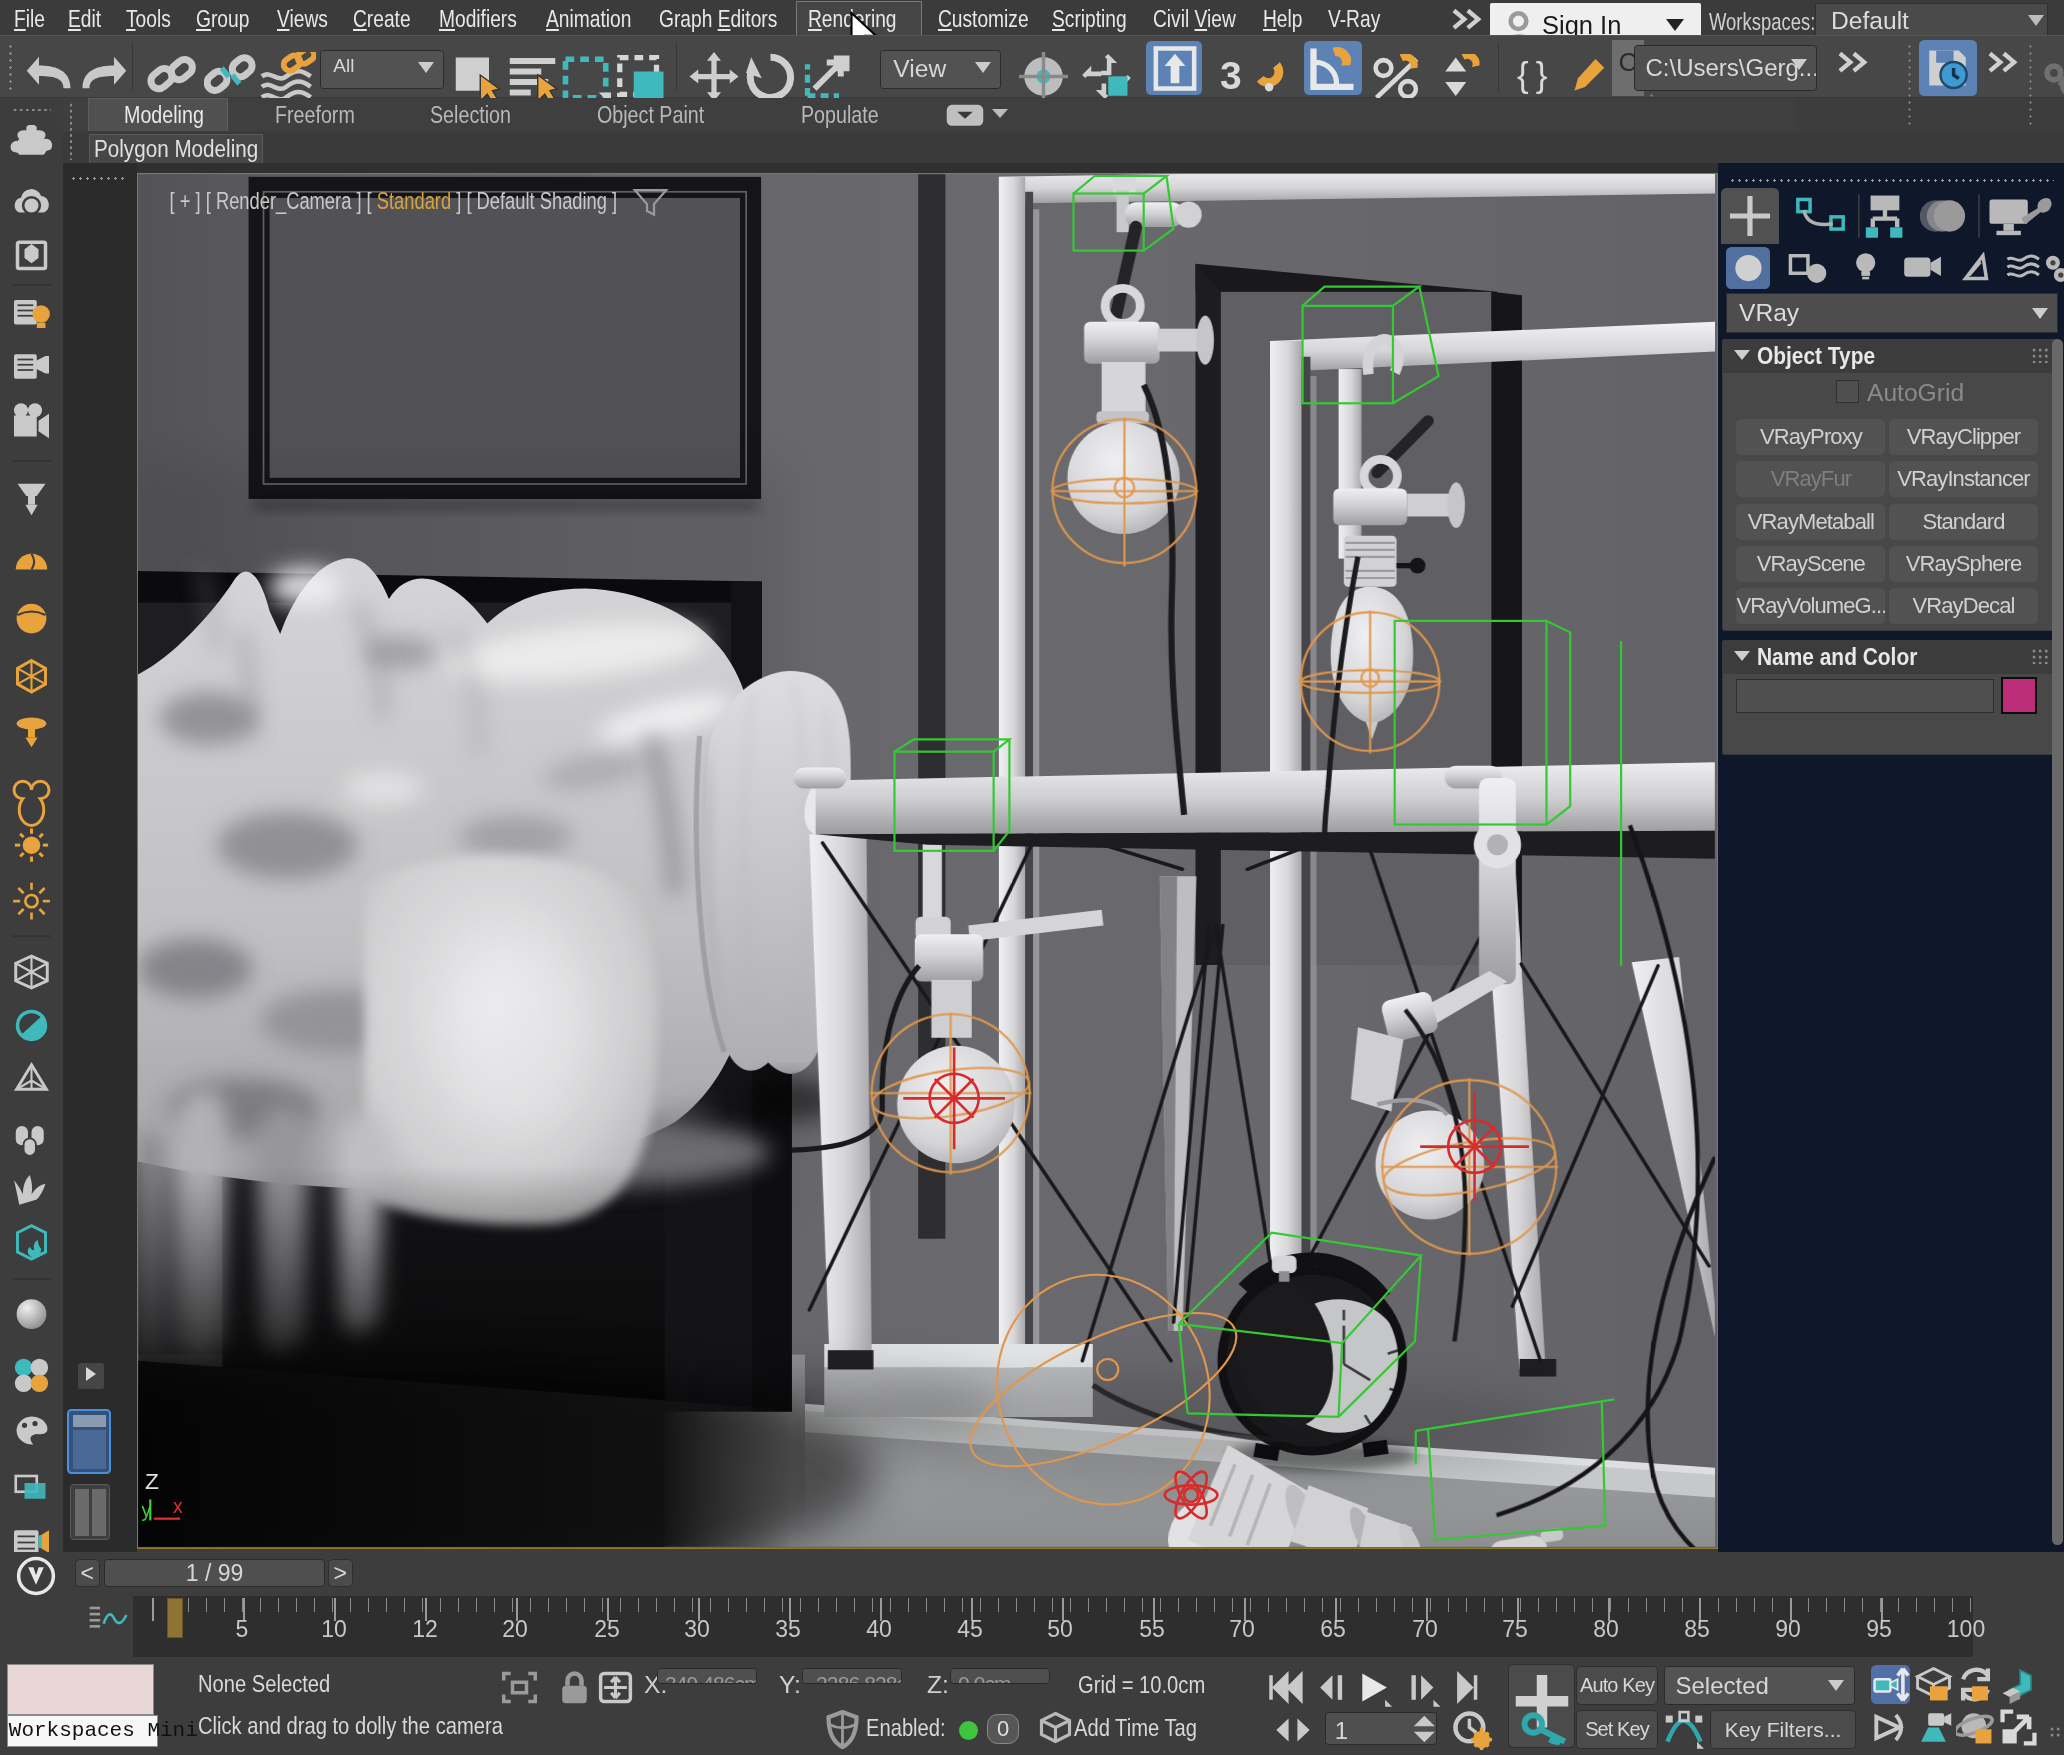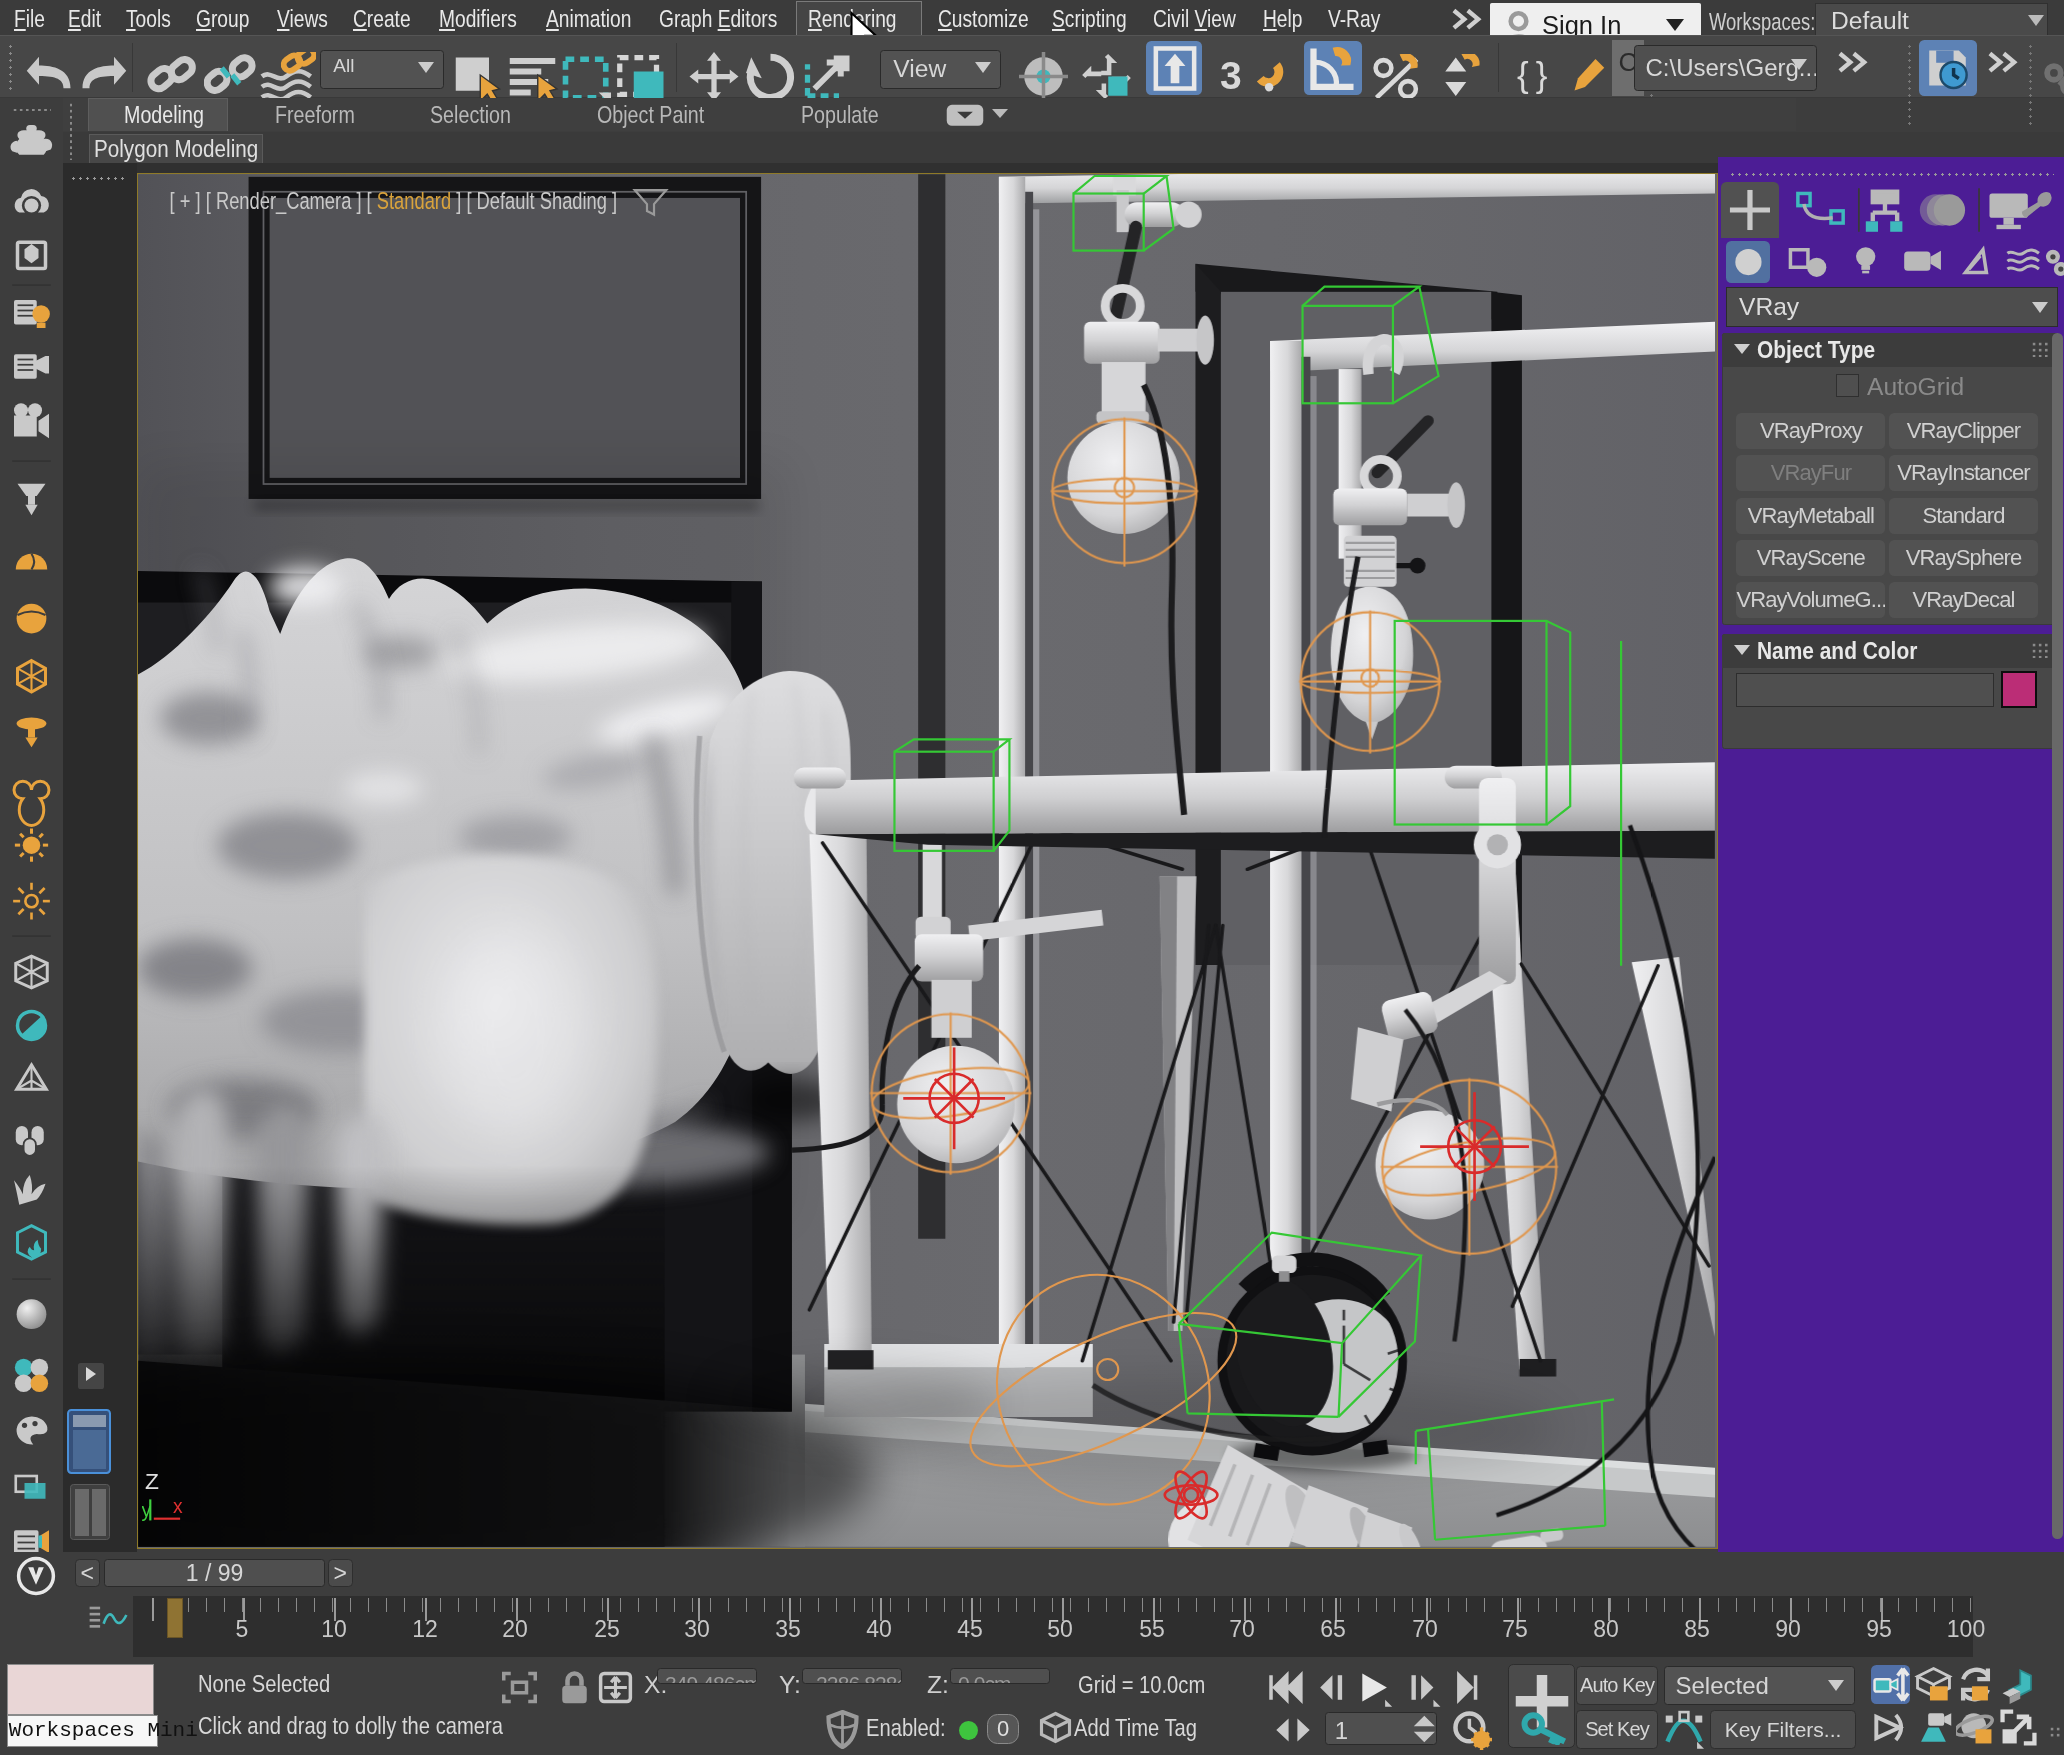--- a/index.html
+++ b/index.html
@@ -8,21 +8,21 @@
 .mi{position:absolute;top:5.3px;font-size:24.6px;color:#e8e8e8;white-space:nowrap;transform:scaleX(.78);transform-origin:left top}
 .mi u{text-decoration:underline}
 .toolbar{left:0;top:35px;width:2065px;height:63px;background:#474747;border-top:0.9px solid #555;border-bottom:0.9px solid #393939}
 .ribbon{left:0;top:98px;width:1796px;height:33px;background:#3f3f3f}
 .rtab{position:absolute;top:2.6px;font-size:24.6px;color:#b8b8b8;white-space:nowrap;transform:scaleX(.8);transform-origin:left top}
 .polyrow{left:0;top:132px;width:2065px;height:32px;background:#3a3a3a}
 .gapline{left:0;top:163px;width:2065px;height:10.5px;background:#303030}
 .leftbar{left:0;top:98px;width:63px;height:1454px;background:#3d3d3d}
 .lefttabs{left:63px;top:163px;width:74px;height:1389px;background:#2b2b2b}
 .viewport{left:137px;top:173px;width:1581px;height:1376px;border:1.8px solid #8f7a28;background:#67676b}
-.rightpanel{left:1718px;top:157px;width:347px;height:1433px;background:#4c1d95}
+.rightpanel{left:1718px;top:163px;width:347px;height:1433px;background:#0f172a}
 .bottombar{left:0;top:1552px;width:2065px;height:204px;background:#3d3d3d}
 .btn{position:absolute;background:#4b4b4b;border:0.9px solid #2e2e2e;border-radius:4.4px;color:#d6d6d6;text-align:center}
 .fld{position:absolute;background:#4f4f4f;border:0.9px solid #2a2a2a;border-radius:3.5px;color:#d6d6d6}
 .sep{position:absolute;width:0.9px;background:#383838}
 .vbtn{position:absolute;width:149px;height:36px;background:#525252;border-radius:5.3px;color:#d0d0d0;font-size:22px;text-align:center;line-height:36px;white-space:nowrap;overflow:hidden;letter-spacing:-0.9px}
 .tl{top:64px;font-size:23px;color:#c8c8c8;transform:translateX(-50%)}
 .gtxt{height:16px;font-size:21px;color:#9a9a9a;line-height:30px;padding-left:7px;overflow:hidden;white-space:nowrap;letter-spacing:-0.9px}
 .cmp{transform:scaleX(.82);transform-origin:left top;white-space:nowrap}
 </style></head>
 <body>

